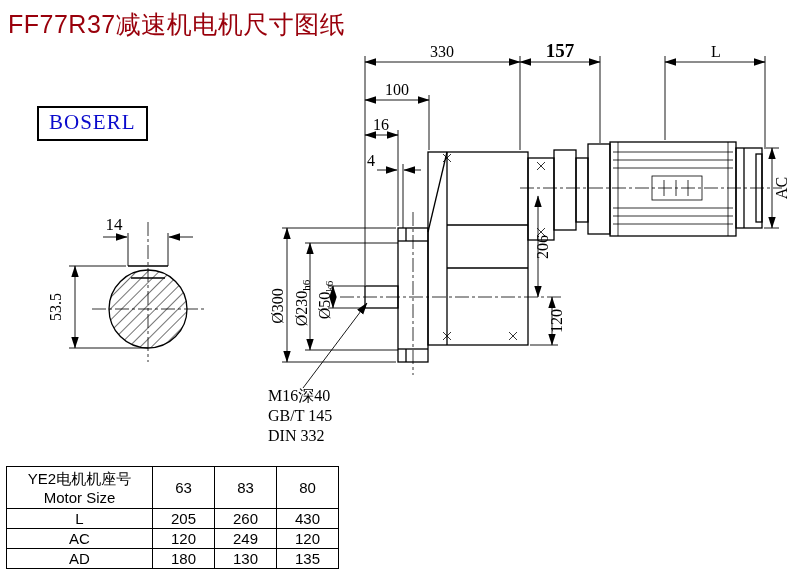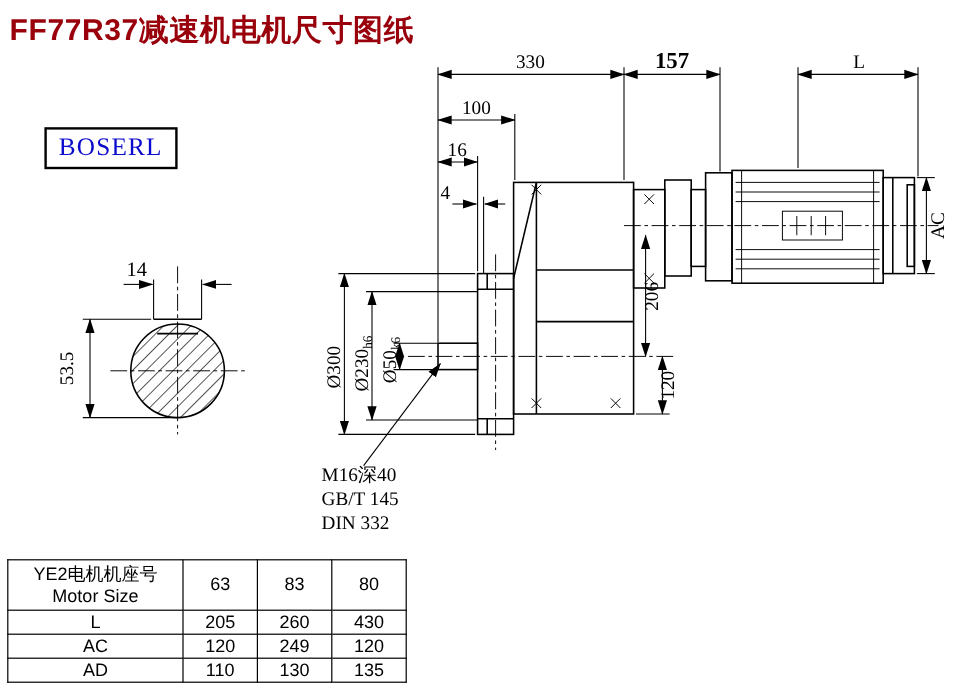--- a/index.html
+++ b/index.html
@@ -2,21 +2,21 @@
 <html><head>
 <meta charset="utf-8">
 <style>
   * { margin:0; padding:0; box-sizing:border-box; }
   html,body { background:#ffffff; }
   body { width:800px; height:573px; font-family:"Liberation Sans", sans-serif; }
   .page { position:relative; width:800px; height:573px; background:#fff; overflow:hidden; }
 
   .title {
     position:absolute; left:8px; top:8px;
-    font-size:25px; font-weight:bold; color:#99000b;
+    font-size:25px; font-weight:normal; color:#99000b;
     letter-spacing:0.5px; font-family:"Liberation Sans", sans-serif;
     white-space:nowrap;
   }
   .logo {
     position:absolute; left:37px; top:106px;
     border:2px solid #000; background:#fff;
     padding:2px 10px 4px 10px;
     font-family:"Liberation Serif", serif;
     font-weight:normal; font-size:21px; color:#0a0acc; letter-spacing:1px;
   }
@@ -211,20 +211,20 @@
         <td>430</td>
       </tr>
       <tr class="data-row">
         <td class="label-col">AC</td>
         <td>120</td>
         <td>249</td>
         <td>120</td>
       </tr>
       <tr class="data-row">
         <td class="label-col">AD</td>
-        <td>110</td>
+        <td>180</td>
         <td>130</td>
         <td>135</td>
       </tr>
     </tbody>
   </table>
 
 </div>
 
 </body></html>

